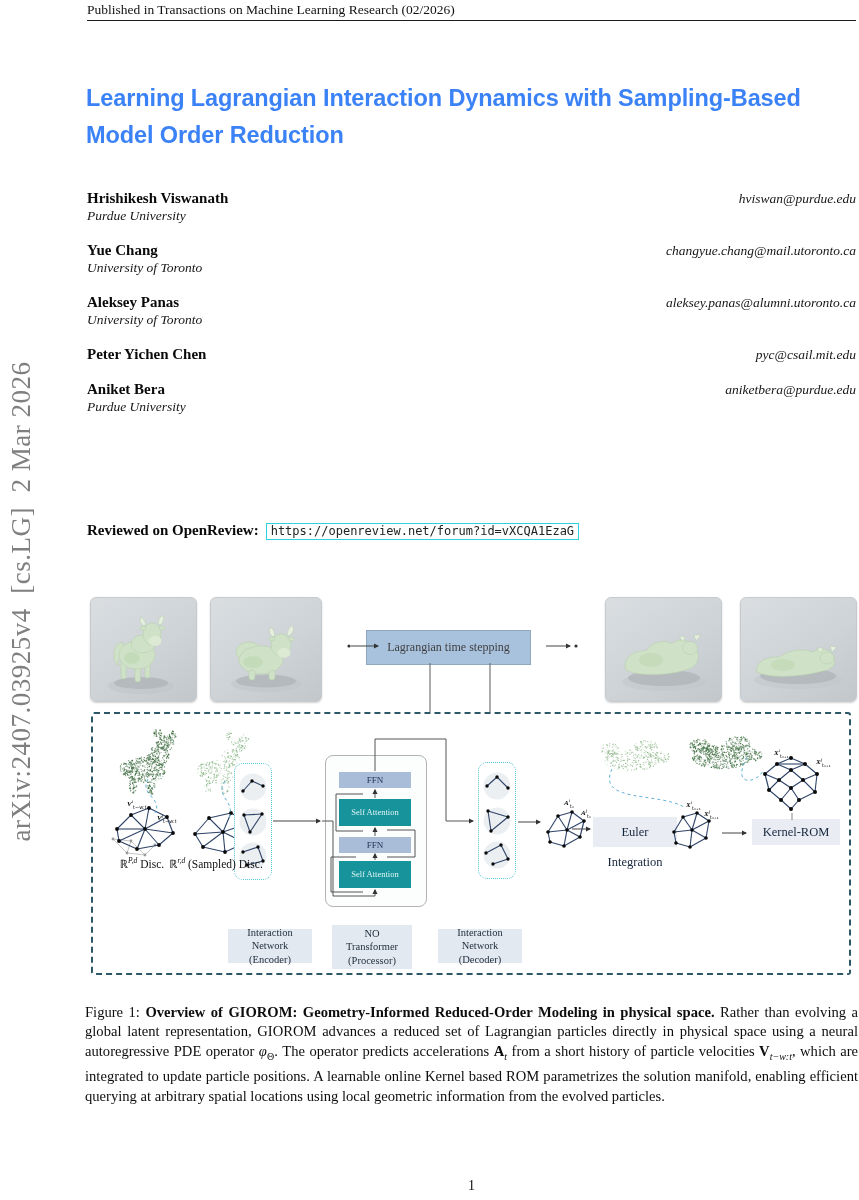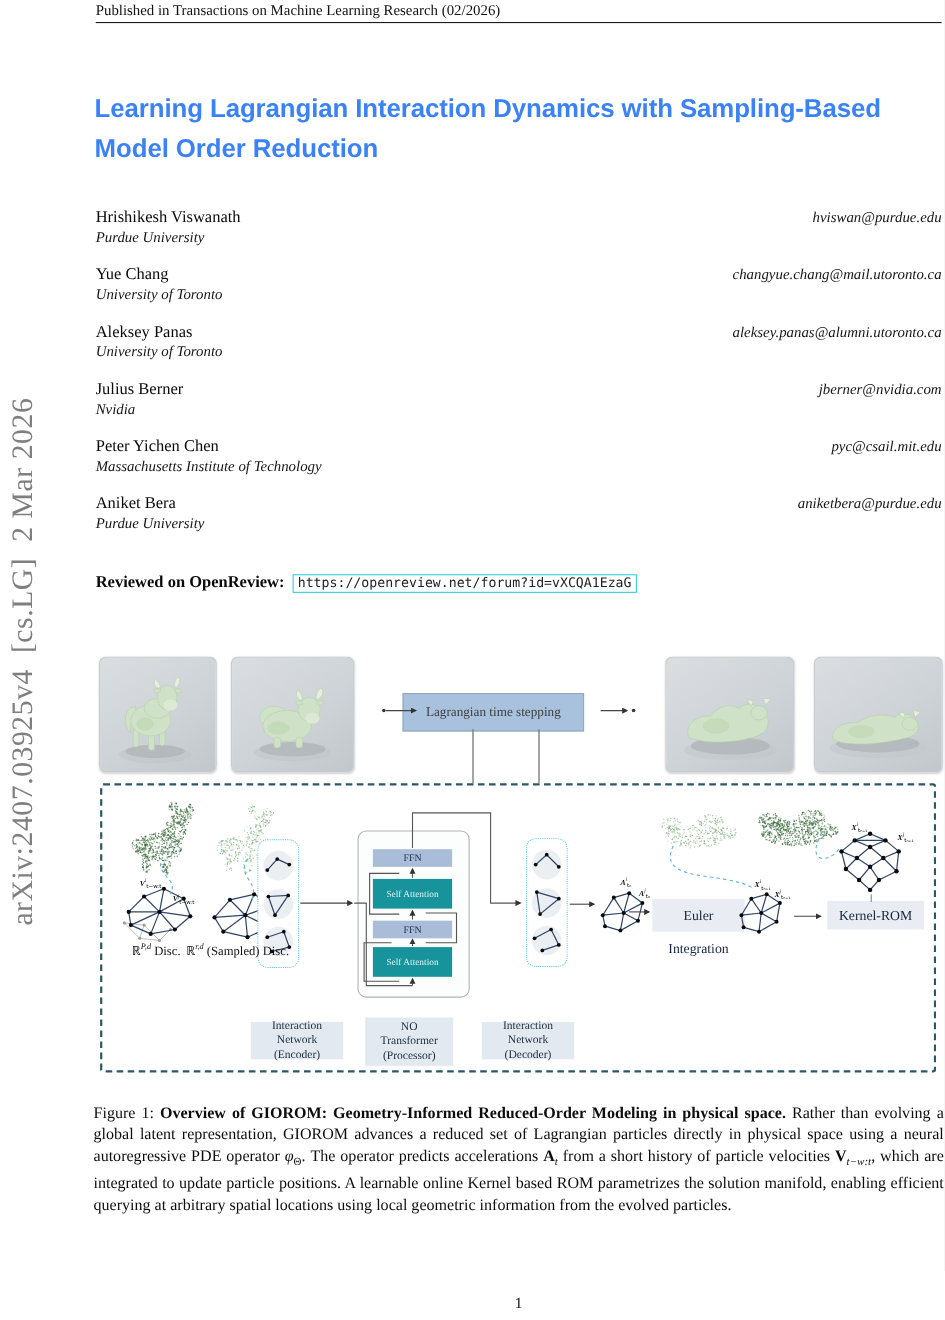--- a/index.html
+++ b/index.html
@@ -14,21 +14,21 @@
     transform:rotate(-90deg);font-size:27px;color:#7f7f7f;white-space:pre;letter-spacing:.5px;}
 
   
   .paper-title{position:absolute;left:86px;top:80px;width:762px;font-family:"Liberation Sans",sans-serif;
     font-weight:bold;font-size:23.5px;line-height:36.5px;color:#3b82f6;letter-spacing:-.1px;}
 
   
   .authors{position:absolute;left:87px;top:190px;width:769px;}
   .author{margin-bottom:18px;}
   .aline{display:flex;justify-content:space-between;align-items:baseline;}
-  .aname{font-weight:normal;font-size:15px;color:#0a0a0a;}
+  .aname{font-weight:bold;font-size:15px;color:#0a0a0a;}
   .aemail{font-style:italic;font-size:13.5px;color:#151515;}
   .aaffil{font-style:italic;font-size:13.5px;margin-top:1px;color:#151515;}
 
   
   .review{position:absolute;left:87px;top:522px;font-size:15px;color:#0a0a0a;}
   .review .rlabel{font-weight:bold;}
   .url-box{display:inline-block;border:1.5px solid #2fd0e0;padding:0 4px 1px;margin-left:7px;
     font-family:"DejaVu Sans Mono",monospace;font-size:12px;color:#222;background:#fdffff;}
 
   
@@ -134,31 +134,23 @@
     </div>
     <div class="author">
       <div class="aline">
           <span class="aname">Aleksey Panas</span>
           <span class="aemail">aleksey.panas@alumni.utoronto.ca</span>
         </div>
       <div class="aaffil">University of Toronto</div>
     </div>
     <div class="author">
       <div class="aline">
-          <span class="aname">Julius Berner</span>
-          <span class="aemail">jberner@nvidia.com</span>
-        </div>
-      <div class="aaffil">Nvidia</div>
-    </div>
-    <div class="author">
-      <div class="aline">
           <span class="aname">Peter Yichen Chen</span>
           <span class="aemail">pyc@csail.mit.edu</span>
         </div>
-      <div class="aaffil">Massachusetts Institute of Technology</div>
     </div>
     <div class="author">
       <div class="aline">
           <span class="aname">Aniket Bera</span>
           <span class="aemail">aniketbera@purdue.edu</span>
         </div>
       <div class="aaffil">Purdue University</div>
     </div>
   </div>
 

